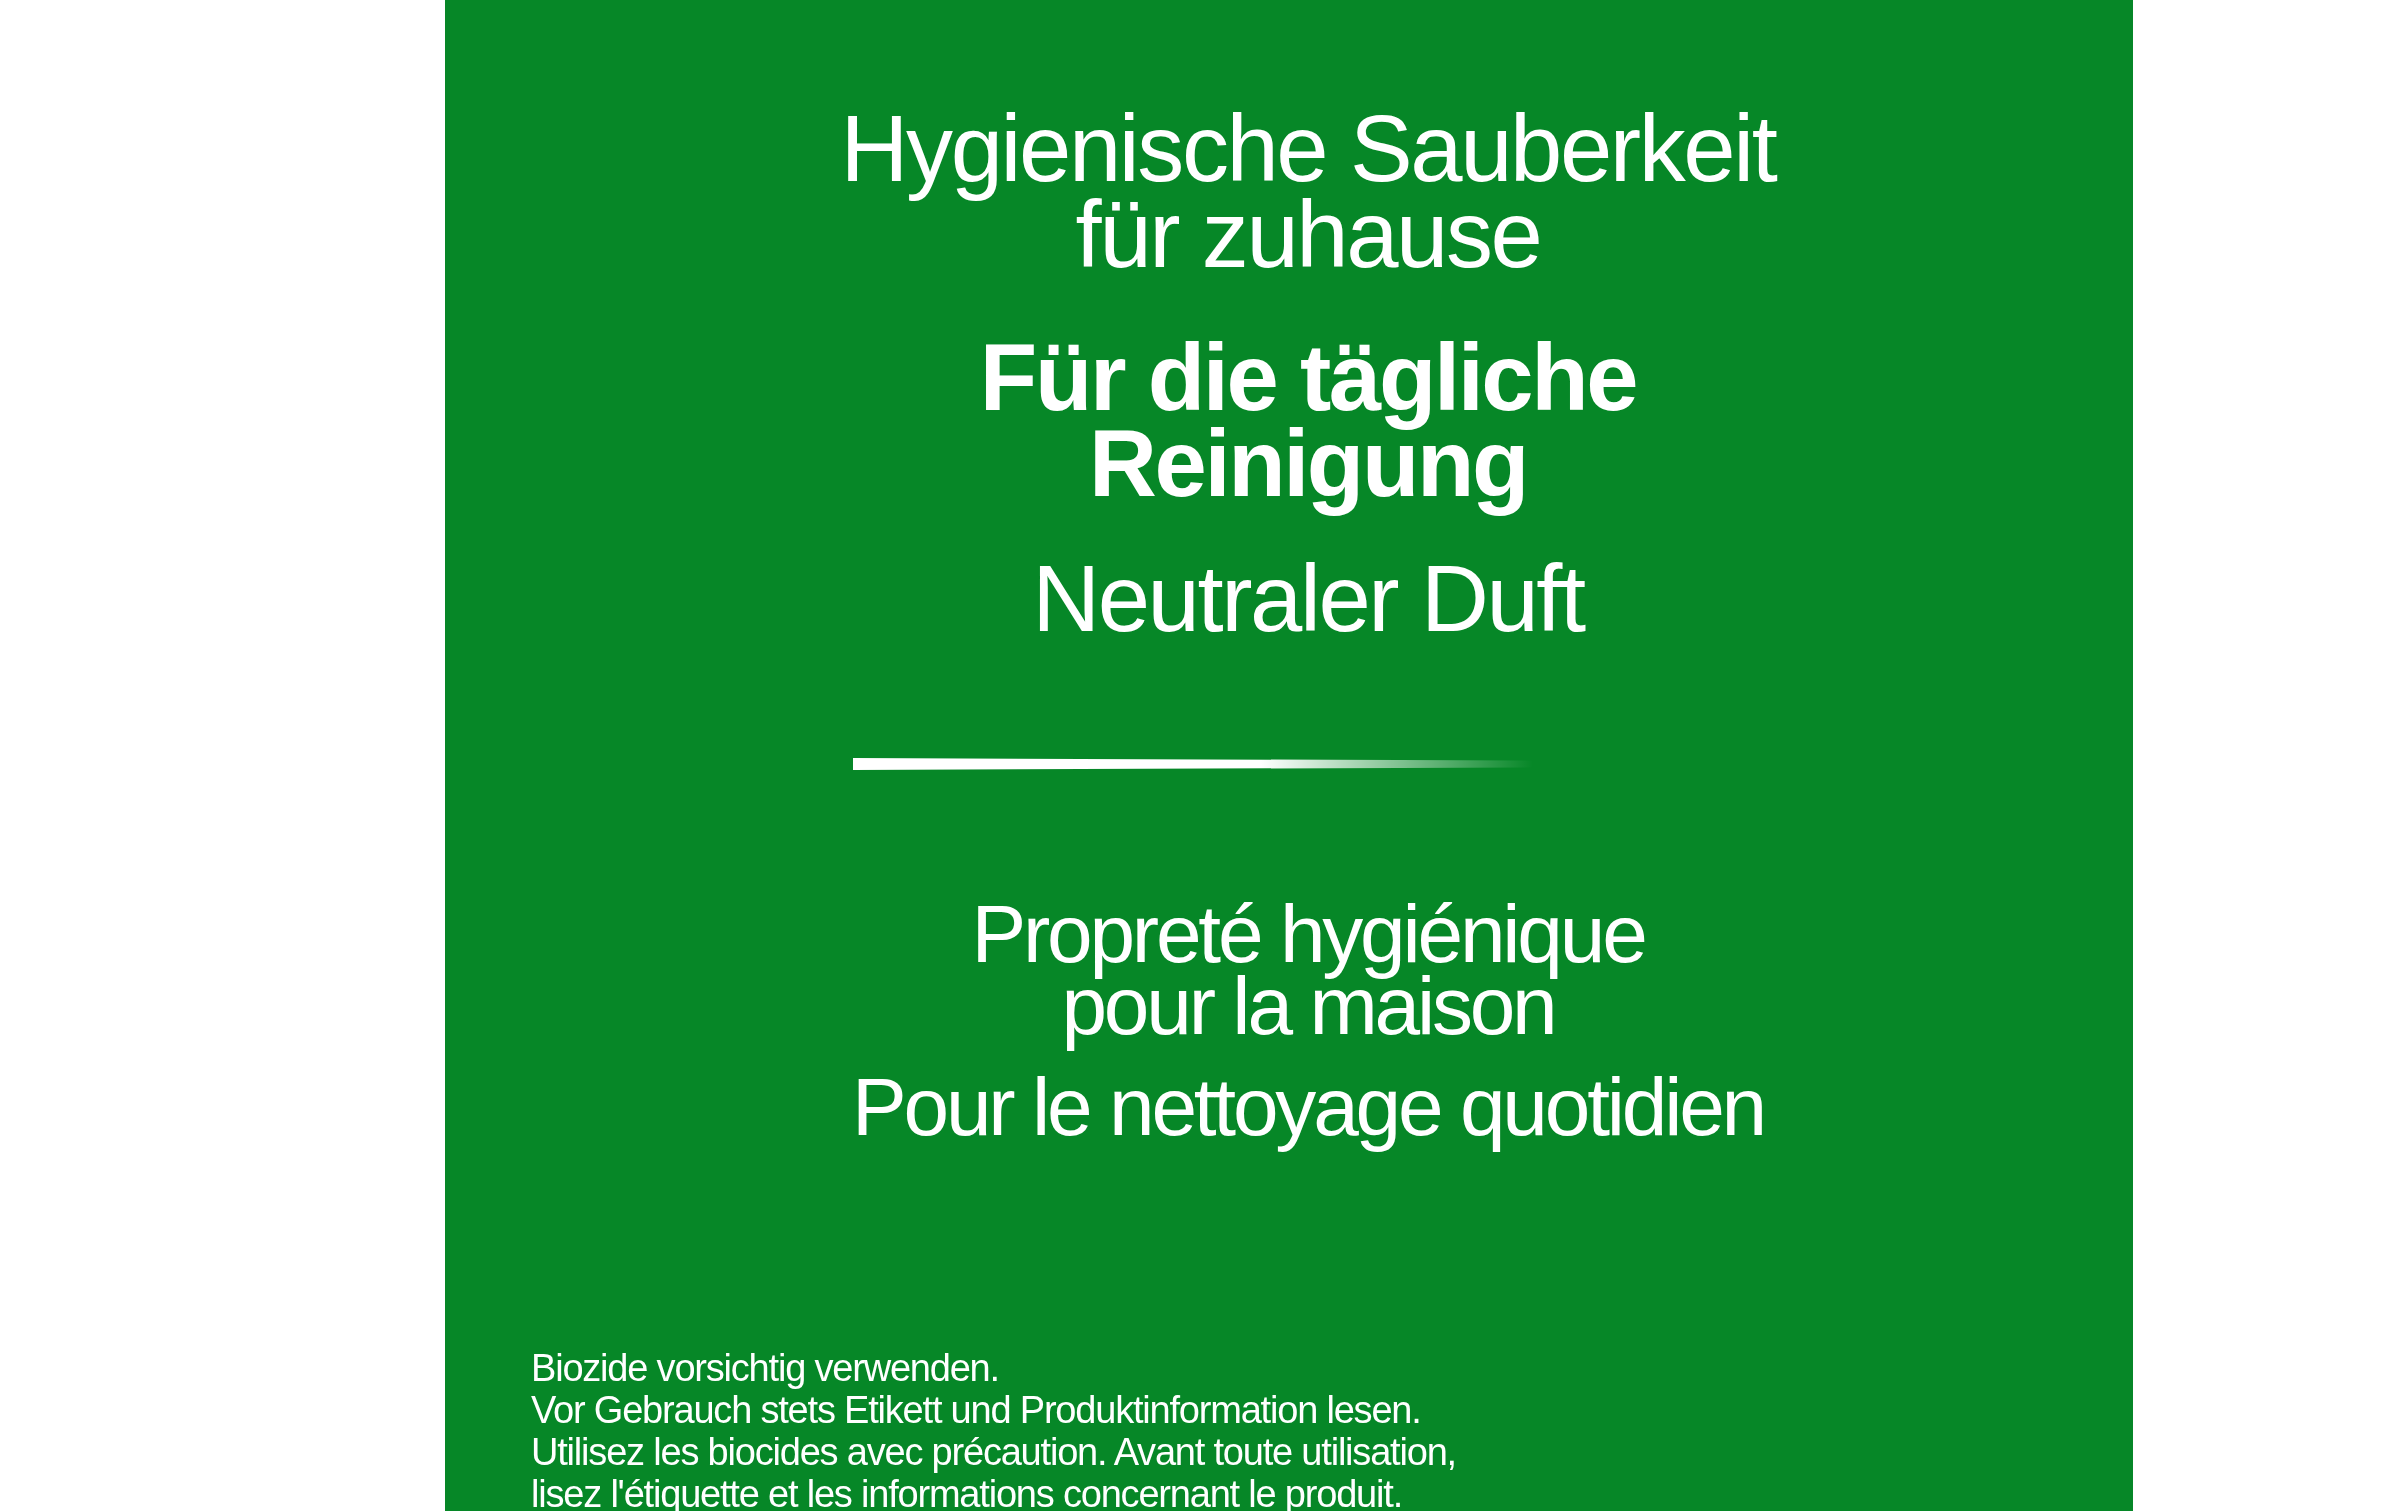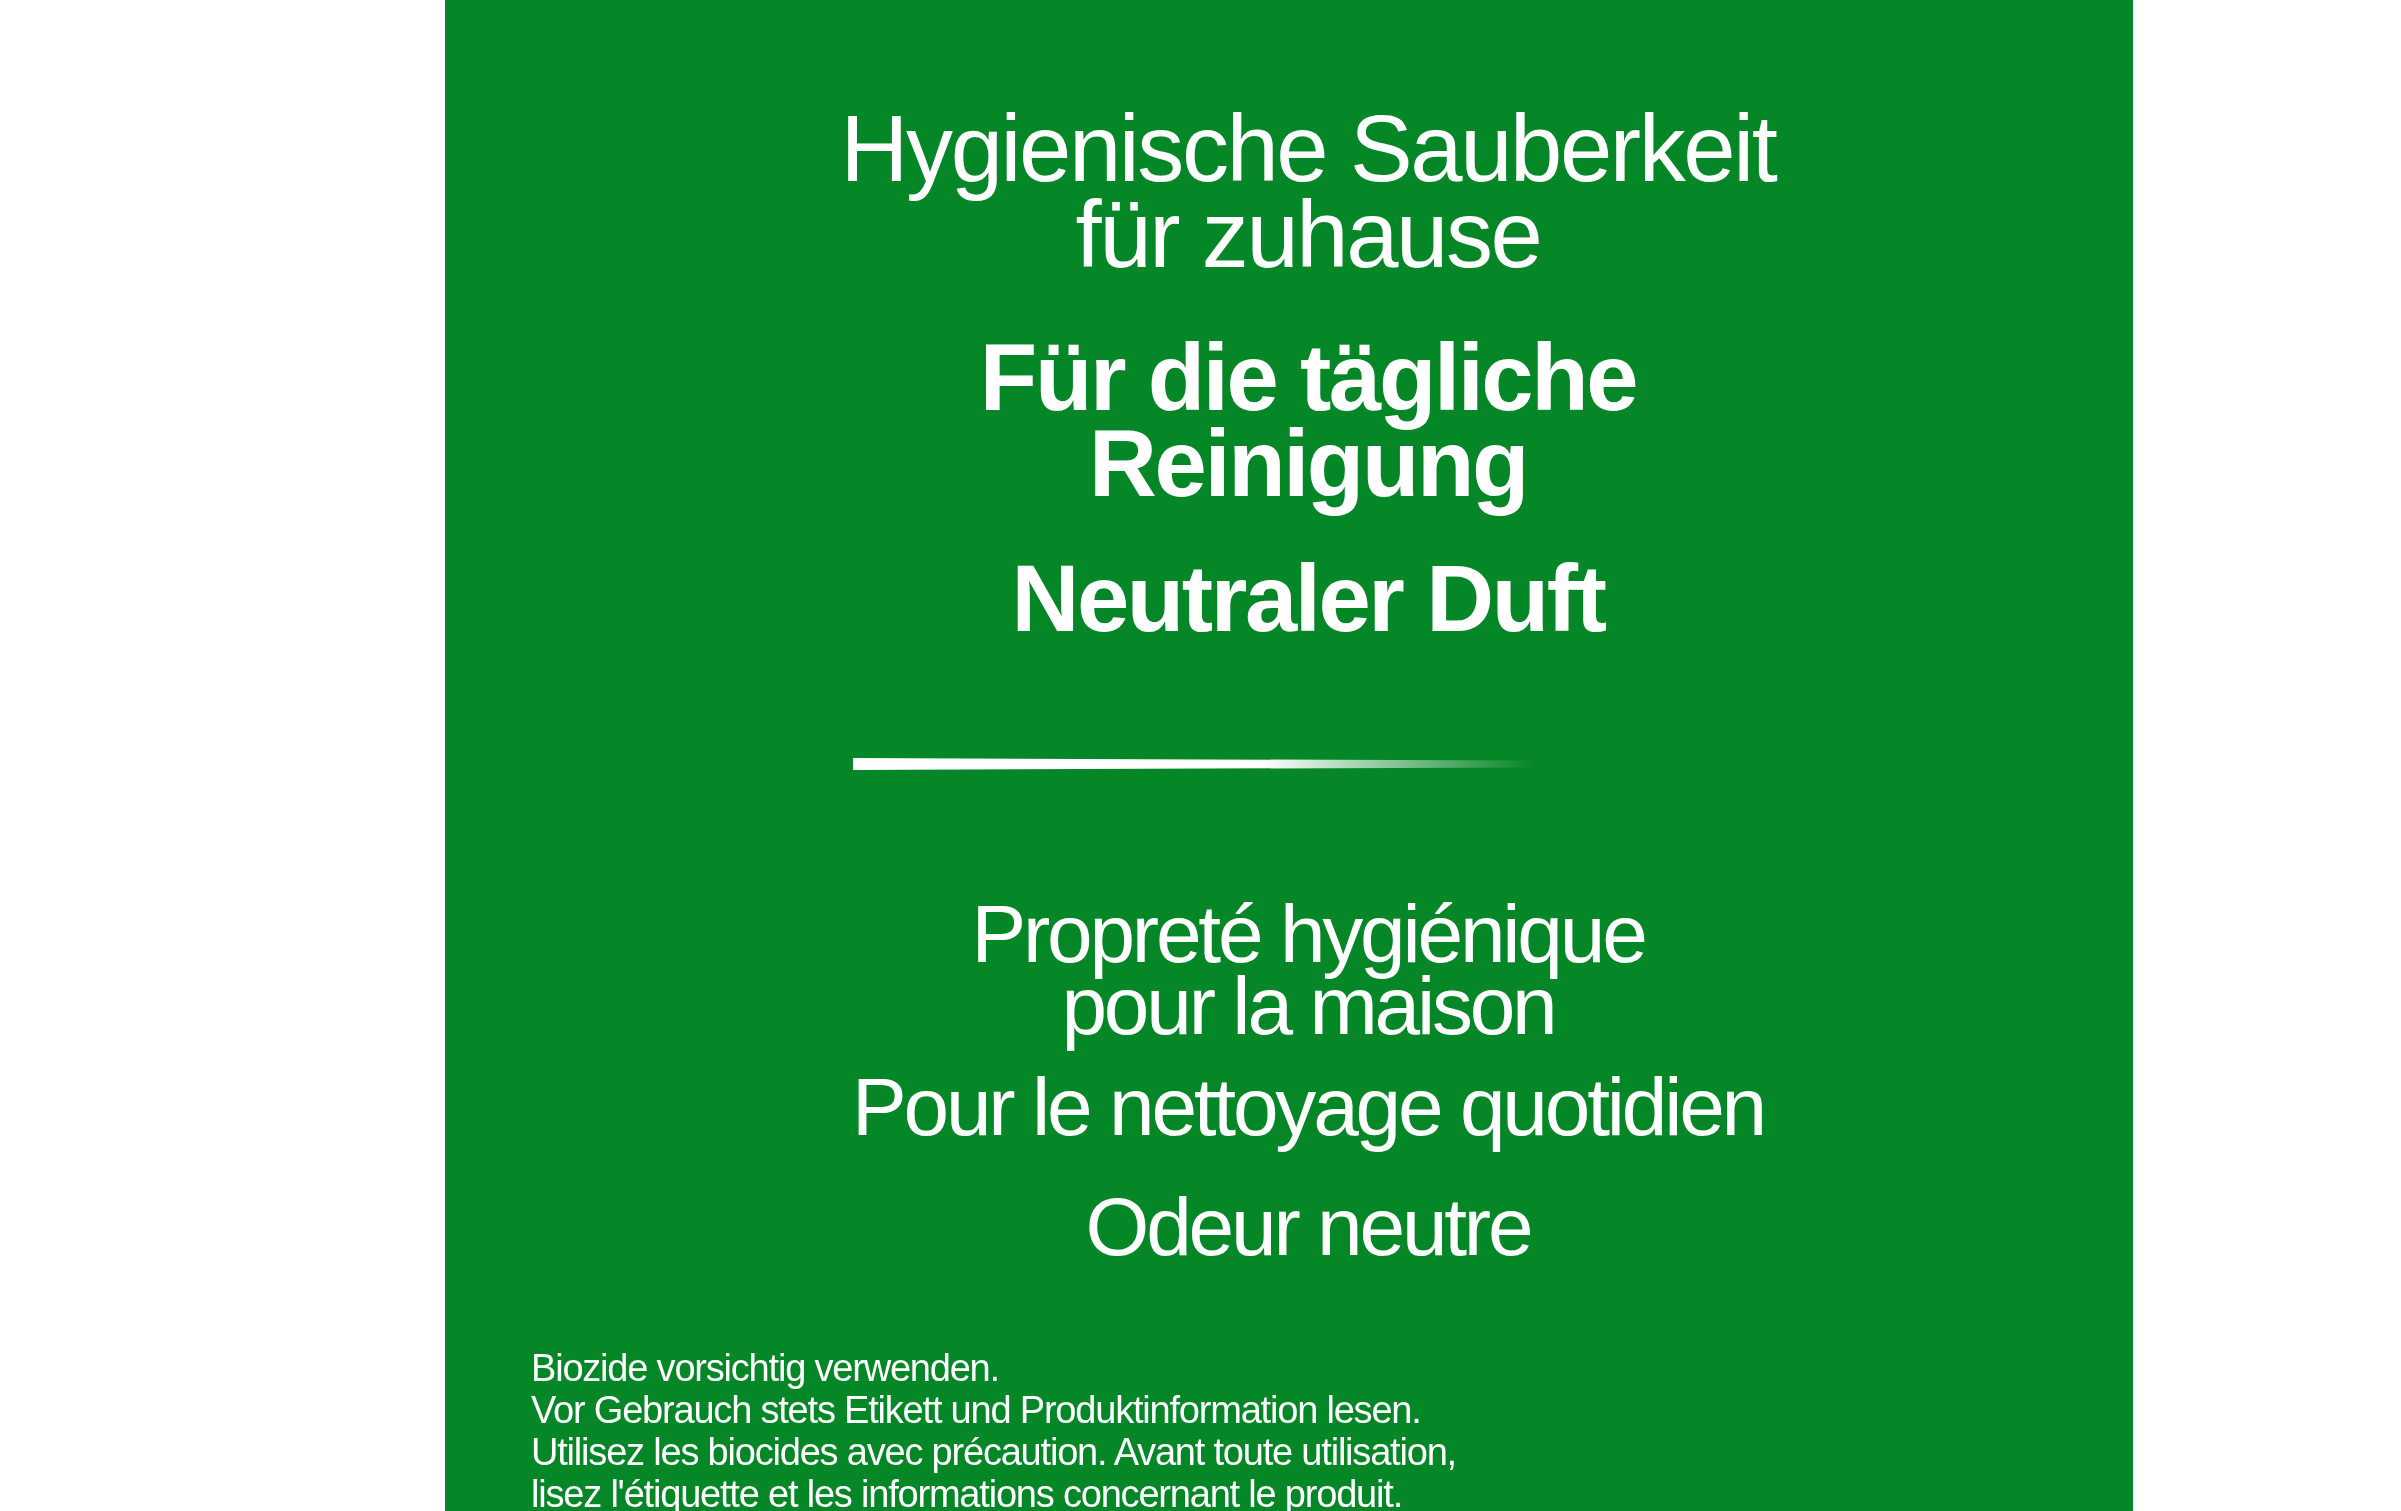--- a/index.html
+++ b/index.html
@@ -33,21 +33,21 @@
     font-weight: 400;
   }
   .fr-h {
     font-size: 82px;
     line-height: 72px;
     letter-spacing: -3.2px;
     font-weight: 400;
   }
   .pos-de-headline   { top: 106px; }
   .pos-de-subline    { top: 335px; font-weight: bold; }
-  .pos-de-scent      { top: 556px; font-weight: bold; }
+  .pos-de-scent      { top: 556px; }
   .pos-fr-headline   { top: 898px; }
   .pos-fr-subline    { top: 1071px; }
   .pos-fr-scent      { top: 1191px; }
   .divider {
     position: absolute;
     left: 408px;
     top: 758px;
     width: 680px;
     height: 12px;
     background: linear-gradient(to right, #ffffff 0%, #ffffff 60%, rgba(255,255,255,0) 100%);
@@ -90,23 +90,20 @@
 
     <div class="centered fr-h pos-fr-subline">
       <div>Pour le nettoyage quotidien</div>
     </div>
 
     <div class="centered fr-h pos-fr-headline">
       <div>Propreté hygiénique</div>
       <div>pour la maison</div>
     </div>
 
-    <div class="centered fr-h pos-fr-scent">
-      <div>Odeur neutre</div>
-    </div>
 
     <div class="disclaimer">
       <div>Biozide vorsichtig verwenden.</div>
       <div>Vor Gebrauch stets Etikett und Produktinformation lesen.</div>
       <div>Utilisez les biocides avec précaution. Avant toute utilisation,</div>
       <div>lisez l'étiquette et les informations concernant le produit.</div>
     </div>
 
   </div>
 </div>

